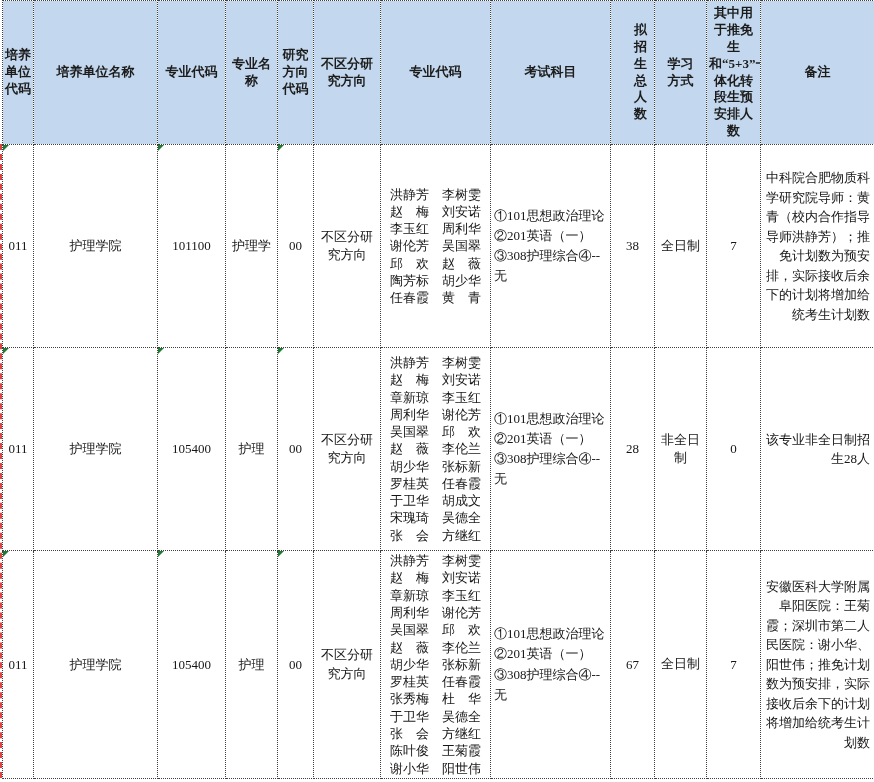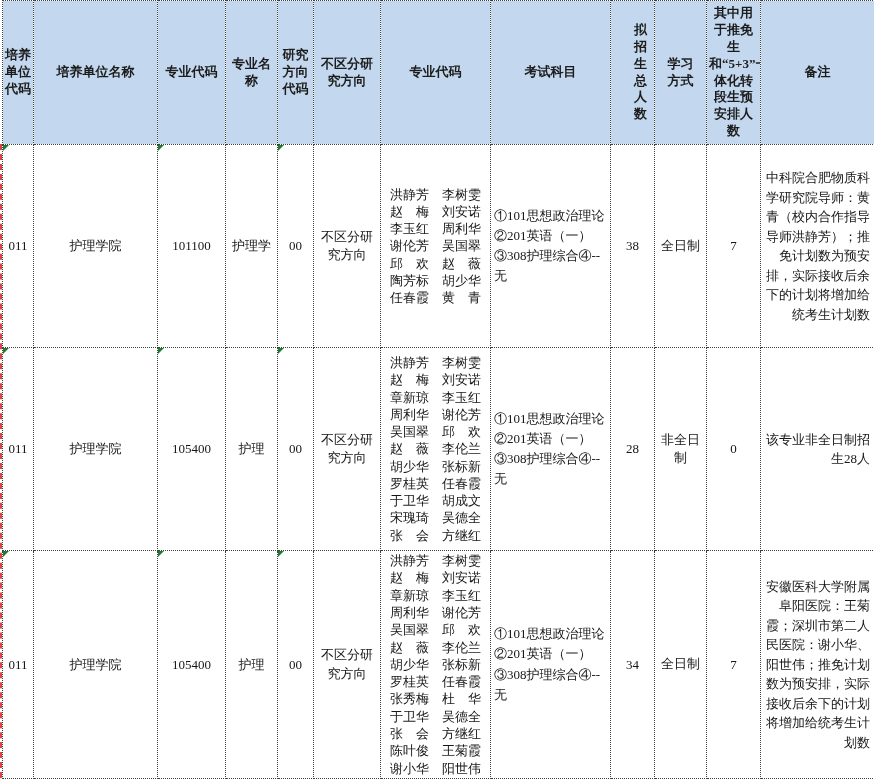--- a/index.html
+++ b/index.html
@@ -140,21 +140,21 @@
 吴国翠　邱　欢
 赵　薇　李伦兰
 胡少华　张标新
 罗桂英　任春霞
 张秀梅　杜　华
 于卫华　吴德全
 张　会　方继红
 陈叶俊　王菊霞
 谢小华　阳世伟</td>
       <td class="exam">①101思想政治理论②201英语（一）③308护理综合④--无</td>
-      <td>34</td>
+      <td>67</td>
       <td class="mode">全日制</td>
       <td>7</td>
       <td class="remark">安徽医科大学附属阜阳医院：王菊霞；深圳市第二人民医院：谢小华、阳世伟；推免计划数为预安排，实际接收后余下的计划将增加给统考生计划数</td>
     </tr>
   </tbody>
     </table>
 
   <div class="red-edge"></div>
 </div>
 

